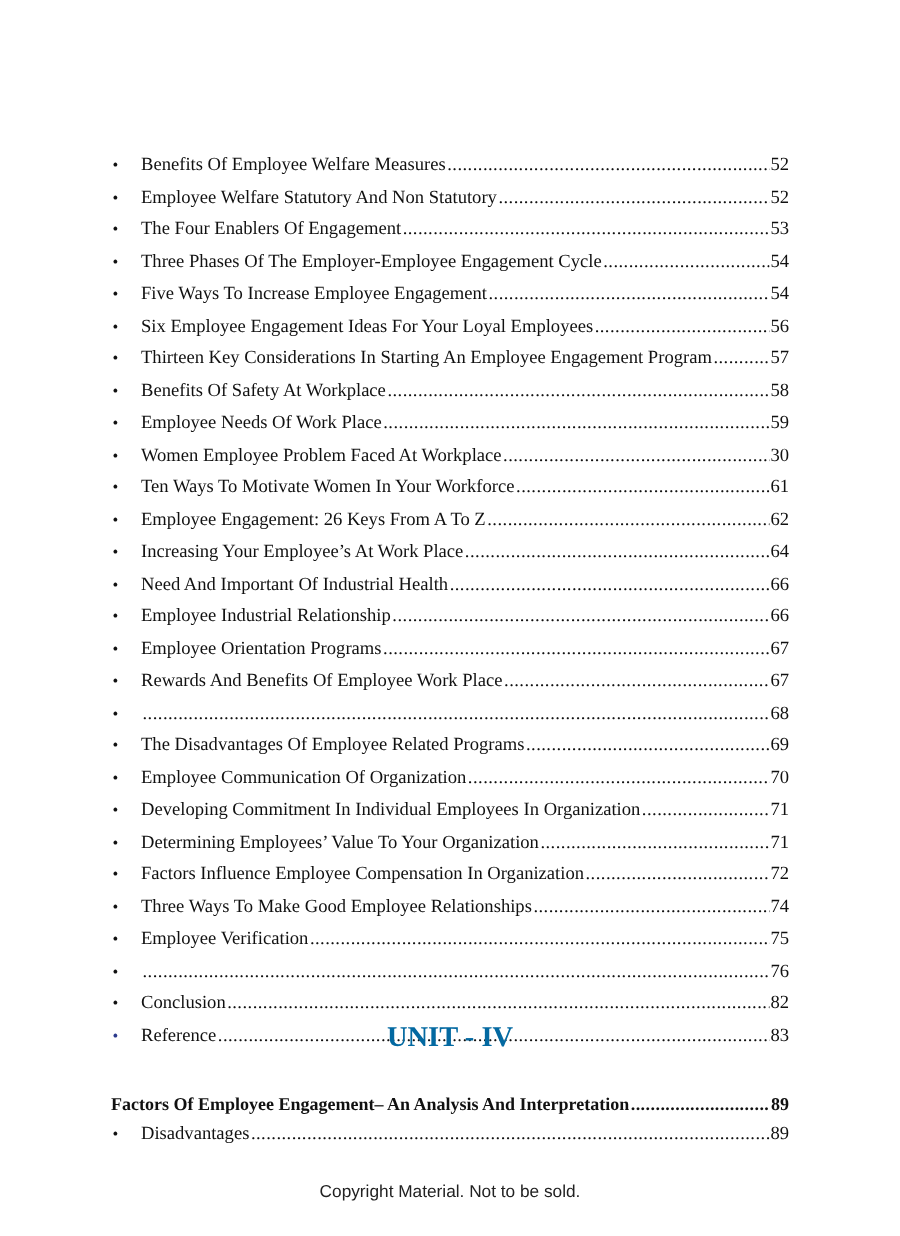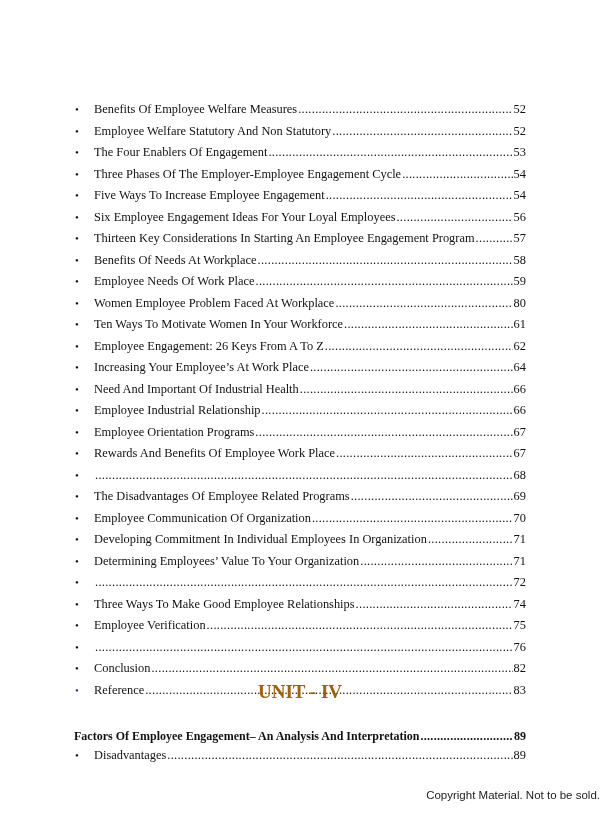--- a/index.html
+++ b/index.html
@@ -15,27 +15,27 @@
     .bullet.blue { color: #2b3a8c; }
     .title { flex: 0 0 auto; }
     .leader { flex: 1 1 auto; overflow: hidden; margin: 0 1px; }
     .leader::after {
       content: "................................................................................................................................................................................................................................................";
       letter-spacing: 0.3px;
     }
     .pg { flex: 0 0 auto; margin-top: 28px; }
     .unit-heading {
       position: absolute; left: 0; width: 600px; top: 681px; text-align: center;
-      font-family: "Liberation Serif", serif; font-weight: bold; font-size: 19px; color: #a16207;
+      font-family: "Liberation Serif", serif; font-weight: bold; font-size: 19px; color: #0369a1;
     }
     .chapter { position: absolute; left: 74px; top: 701px; width: 452px; }
     .chapter .row { font-weight: bold; font-size: 12px; }
     .intro { position: absolute; left: 72px; top: 720px; width: 454px; }
     .footer {
-      position: absolute; left: 0; width: 600px; top: 789px; text-align: right;
+      position: absolute; left: 0; width: 600px; top: 789px; text-align: center;
       font-family: "Liberation Sans", sans-serif; font-size: 11.5px; color: #222;
     }
   </style>
 </head>
 <body>
 
 <div class="page">
   <div class="toc" id="toc">
       <div class="row">
         <span class="bullet">•</span>
@@ -74,35 +74,35 @@
         <span class="pg">56</span>
       </div>
       <div class="row">
         <span class="bullet">•</span>
         <span class="title">Thirteen Key Considerations In Starting An Employee Engagement Program</span>
         <span class="leader"></span>
         <span class="pg">57</span>
       </div>
       <div class="row">
         <span class="bullet">•</span>
-        <span class="title">Benefits Of Needs At Workplace</span>
+        <span class="title">Benefits Of Safety At Workplace</span>
         <span class="leader"></span>
         <span class="pg">58</span>
       </div>
       <div class="row">
         <span class="bullet">•</span>
         <span class="title">Employee Needs Of Work Place</span>
         <span class="leader"></span>
         <span class="pg">59</span>
       </div>
       <div class="row">
         <span class="bullet">•</span>
         <span class="title">Women Employee Problem Faced At Workplace</span>
         <span class="leader"></span>
-        <span class="pg">80</span>
+        <span class="pg">30</span>
       </div>
       <div class="row">
         <span class="bullet">•</span>
         <span class="title">Ten Ways To Motivate Women In Your Workforce</span>
         <span class="leader"></span>
         <span class="pg">61</span>
       </div>
       <div class="row">
         <span class="bullet">•</span>
         <span class="title">Employee Engagement: 26 Keys From A To Z</span>
@@ -163,20 +163,21 @@
         <span class="pg">71</span>
       </div>
       <div class="row">
         <span class="bullet">•</span>
         <span class="title">Determining Employees’ Value To Your Organization</span>
         <span class="leader"></span>
         <span class="pg">71</span>
       </div>
       <div class="row">
         <span class="bullet">•</span>
+        <span class="title">Factors Influence Employee Compensation In Organization</span>
         <span class="leader"></span>
         <span class="pg">72</span>
       </div>
       <div class="row">
         <span class="bullet">•</span>
         <span class="title">Three Ways To Make Good Employee Relationships</span>
         <span class="leader"></span>
         <span class="pg">74</span>
       </div>
       <div class="row">

